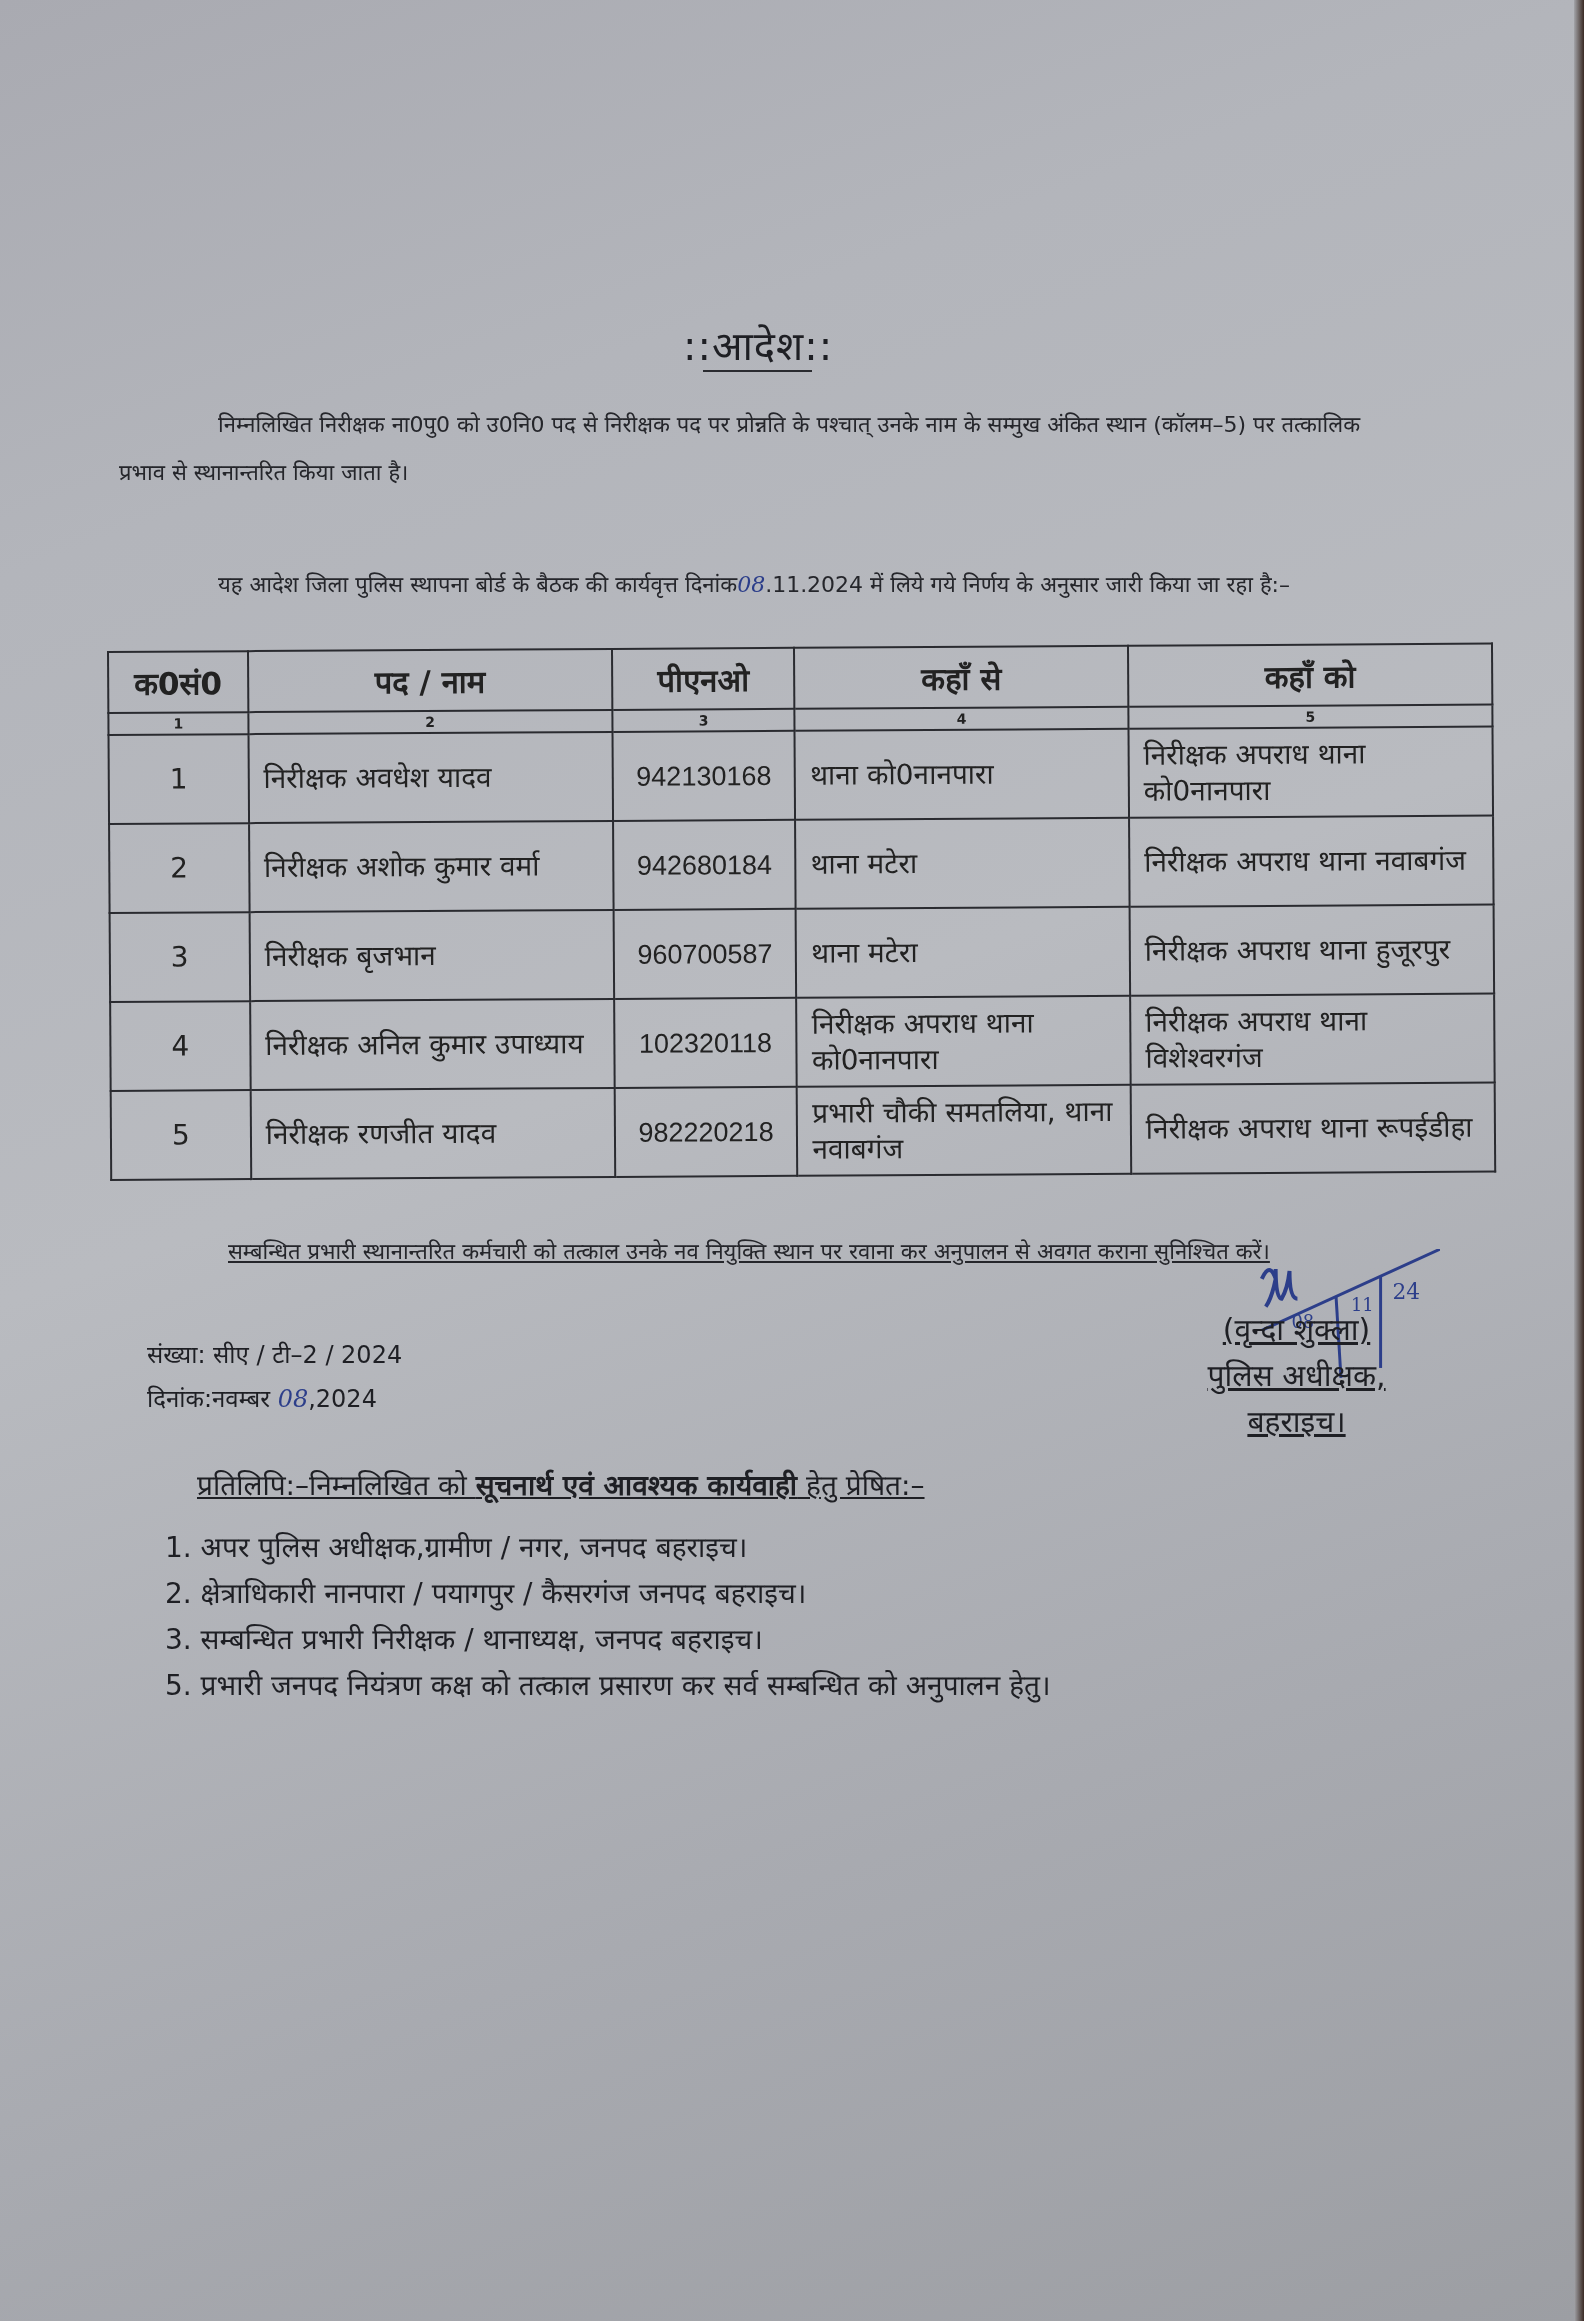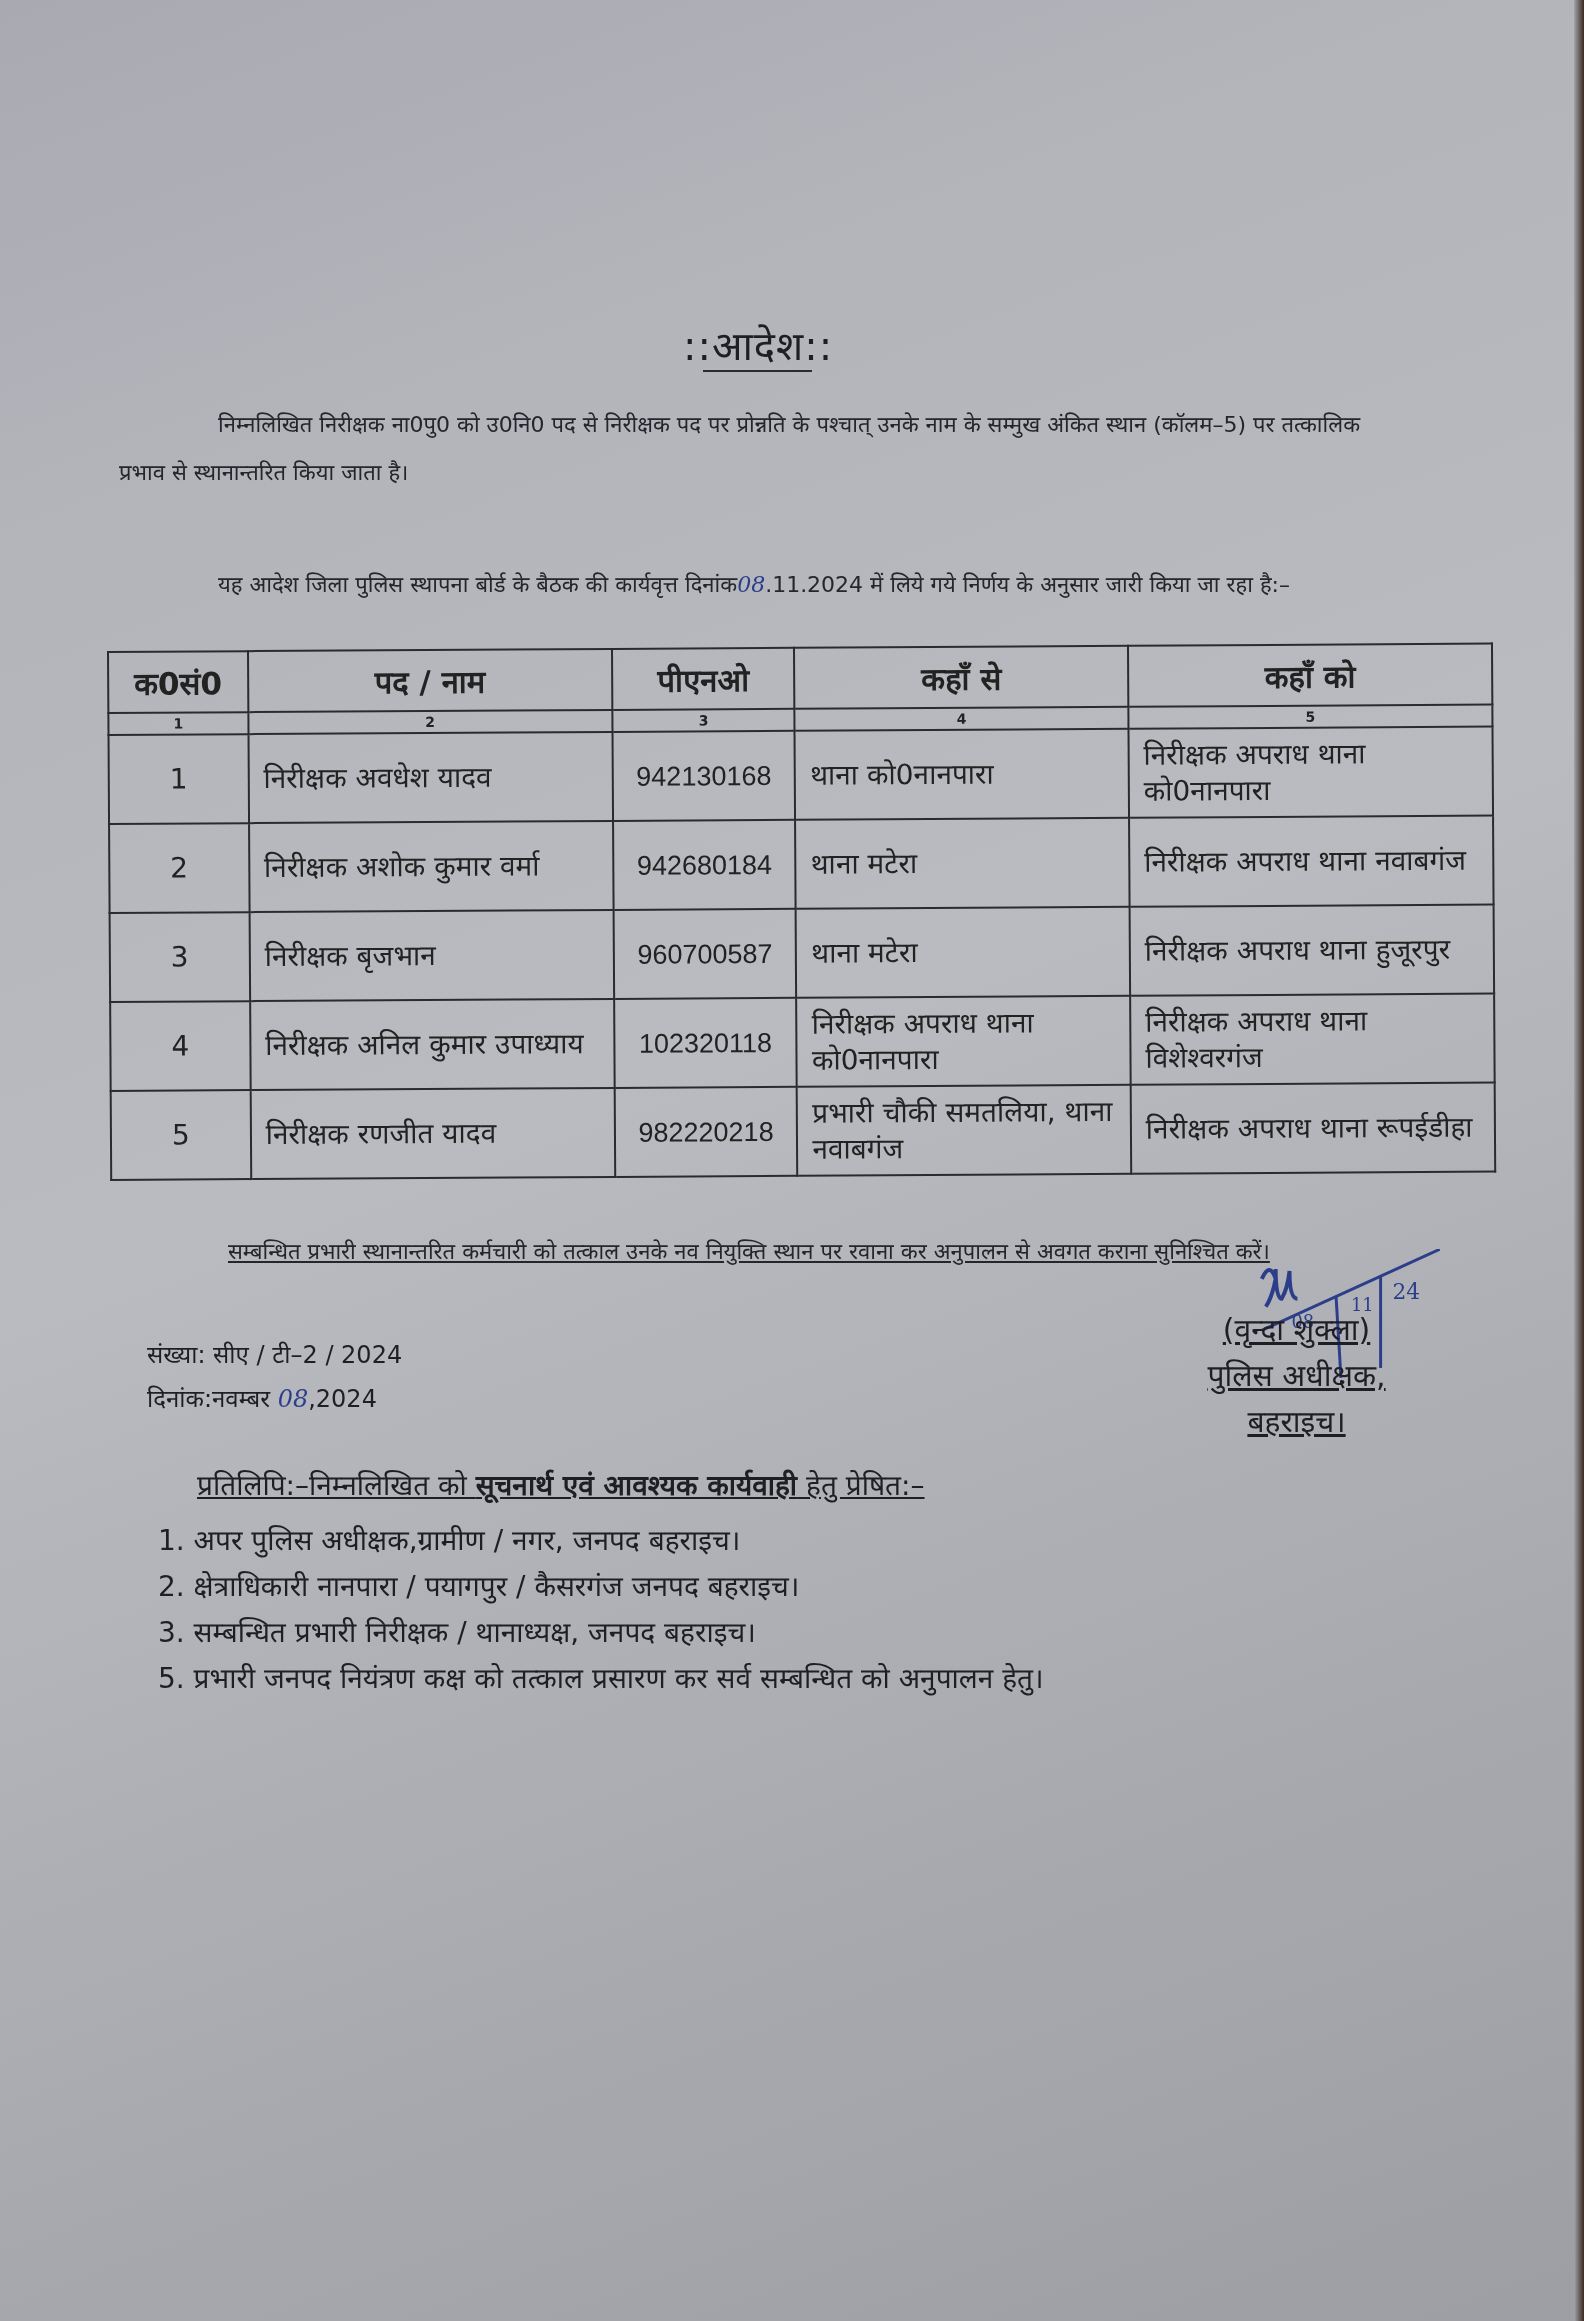--- a/index.html
+++ b/index.html
@@ -47,21 +47,21 @@
   .meta { position: absolute; left: 147px; font-size: 24px; }
   .ref { top: 1337px; }
   .date { top: 1381px; }
 
   .sign { position: absolute; left: 1168px; top: 1257px; width: 257px; text-align: center; font-size: 30px; line-height: 46px; text-decoration: underline; }
   .signature-mark { position: absolute; left: 1242px; top: 1249px; width: 198px; height: 129px; }
 
   .copy { position: absolute; left: 149px; top: 1463px; width: 1238px; font-size: 28px; line-height: 46px; }
   .copy-head { text-decoration: underline; margin-left: 48px; }
   .copy-head b { font-weight: bold; }
-  .copy ol { list-style: none; margin: 9px; padding: 0; }
+  .copy ol { list-style: none; margin: 16px; padding: 0; }
 </style>
 </head>
 <body>
 
 <div class="page">
   <div class="right-edge"></div>
 
   <div class="title">
     <span>::आदेश::</span>
     <span class="ul"></span>

